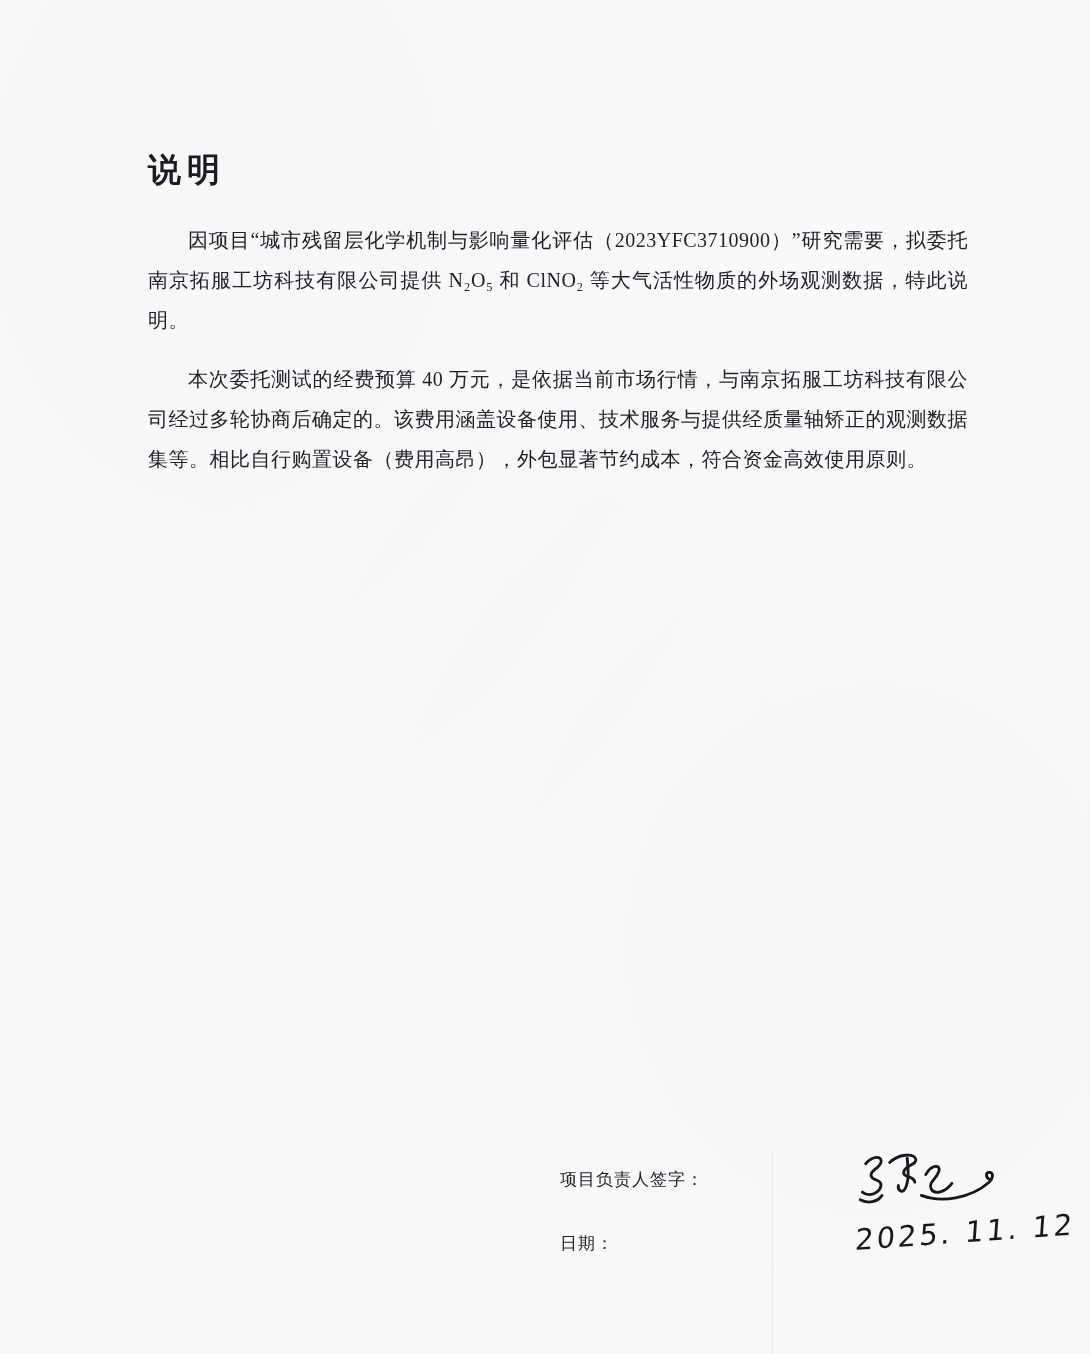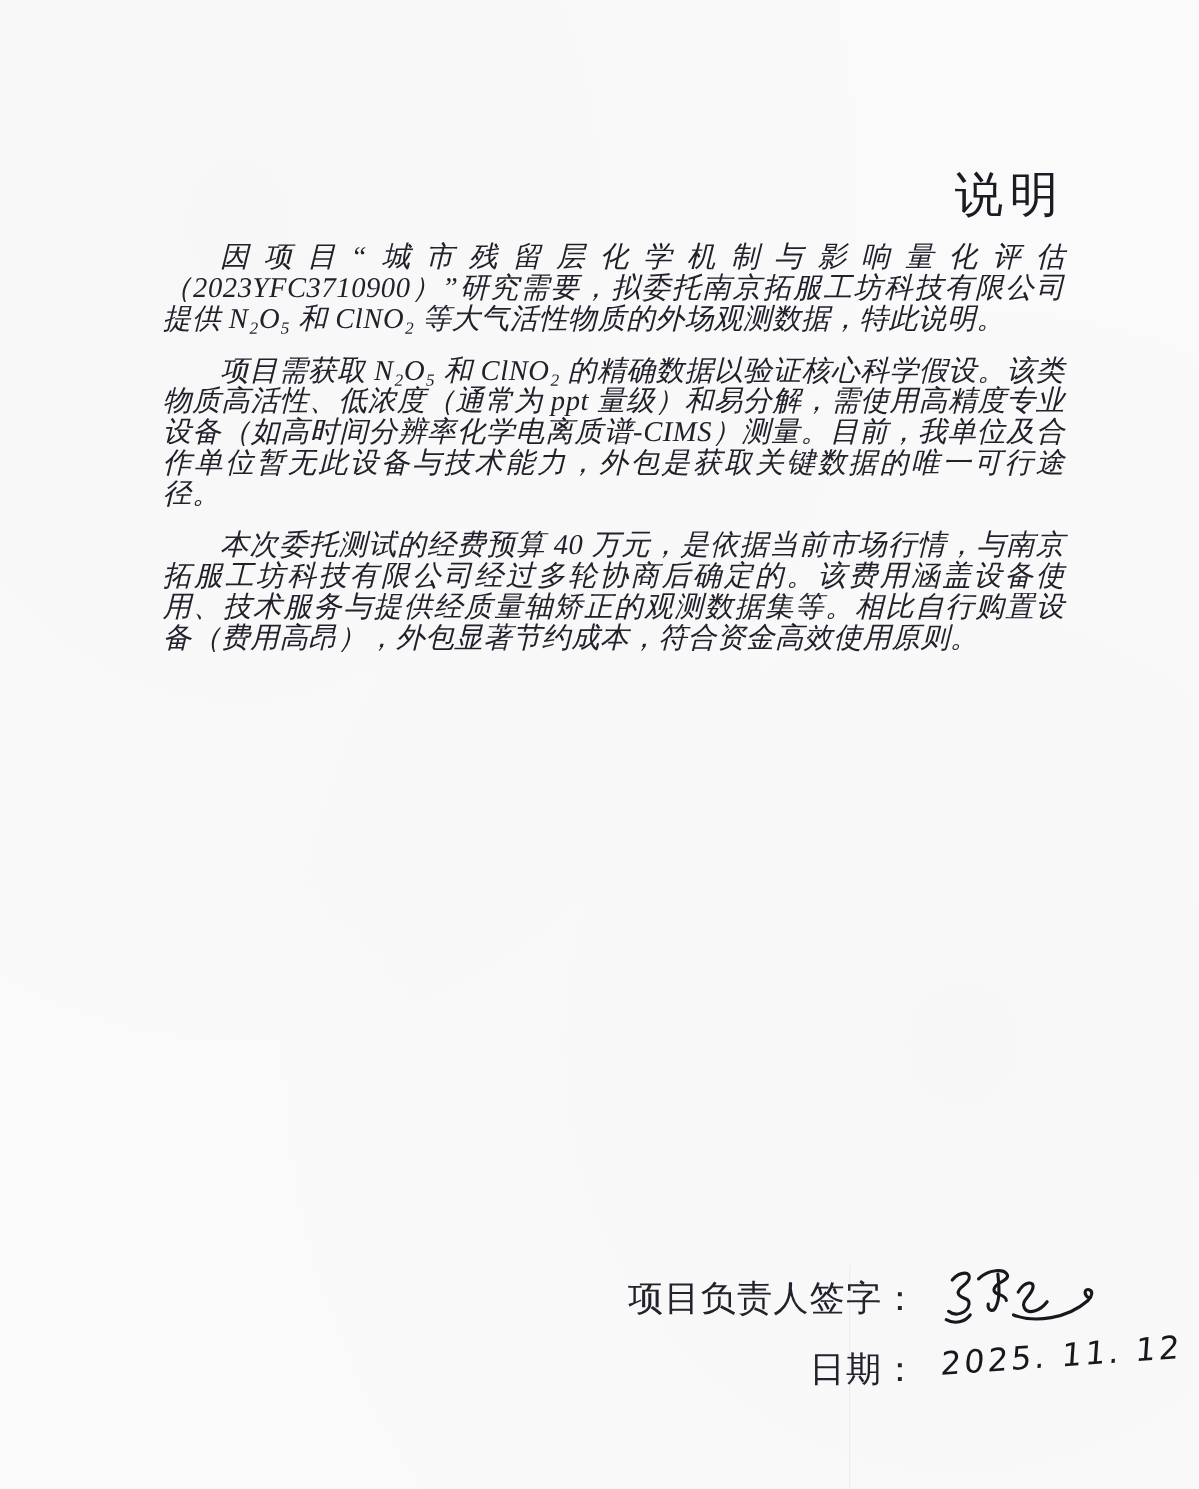--- a/index.html
+++ b/index.html
@@ -19,54 +19,53 @@
     font-family: "Liberation Serif", "DejaVu Serif", serif;
     color: #21212b;
     overflow: hidden;
   }
   .doc-title {
     position: absolute;
     top: 148px;
     left: 148px;
     width: 820px;
     margin: 0;
-    text-align: right;
-    font-size: 44px;
-    font-weight: 400;
+    text-align: left;
+    font-size: 33px;
+    font-weight: 700;
     letter-spacing: 6px;
     color: #1b1b24;
   }
   .content {
     position: absolute;
     top: 220px;
     left: 148px;
     width: 820px;
   }
   .content p {
     margin: 0 0 19px 0;
-    font-size: 26px;
-    line-height: 28px;
+    font-size: 20px;
+    line-height: 40px;
     text-align: justify;
     text-indent: 2em;
     letter-spacing: 0.5px;
-    font-style: italic;
   }
   .sign-row {
     position: absolute;
     left: 560px;
     width: 470px;
     height: 60px;
   }
   .sign-row-1 { top: 1162px; }
   .sign-row-2 { top: 1226px; }
   .sign-label {
     display: inline-block;
     width: 275px;
-    text-align: right;
-    font-size: 32px;
+    text-align: left;
+    font-size: 17px;
     line-height: 36px;
     letter-spacing: 1px;
     color: #22222c;
     vertical-align: top;
   }
   .signature-svg {
     position: absolute;
     left: 298px;
     top: -12px;
     width: 142px;
@@ -96,21 +95,20 @@
 </style>
 </head>
 <body>
 
 <div class="page">
 
   <h1 class="doc-title">说明</h1>
 
   <div class="content">
     <p>因项目“城市残留层化学机制与影响量化评估（2023YFC3710900）”研究需要，拟委托南京拓服工坊科技有限公司提供 N₂O₅ 和 ClNO₂ 等大气活性物质的外场观测数据，特此说明。</p>
-    <p>项目需获取 N₂O₅ 和 ClNO₂ 的精确数据以验证核心科学假设。该类物质高活性、低浓度（通常为 ppt 量级）和易分解，需使用高精度专业设备（如高时间分辨率化学电离质谱-CIMS）测量。目前，我单位及合作单位暂无此设备与技术能力，外包是获取关键数据的唯一可行途径。</p>
     <p>本次委托测试的经费预算 40 万元，是依据当前市场行情，与南京拓服工坊科技有限公司经过多轮协商后确定的。该费用涵盖设备使用、技术服务与提供经质量轴矫正的观测数据集等。相比自行购置设备（费用高昂），外包显著节约成本，符合资金高效使用原则。</p>
   </div>
 
   <div class="sign-row sign-row-1">
     <span class="sign-label">项目负责人签字：</span>
     <svg class="signature-svg" viewBox="0 0 130 52" fill="none" stroke="#17171d" stroke-width="2.6" stroke-linecap="round" stroke-linejoin="round" title="马雪飞">
       <path d="M7 12 C14 4 23 5 21 11 C19 17 11 18 12 23 C13 28 22 26 21 32 C20 39 10 43 4 38"></path>
       <path d="M2 45 C9 49 18 47 22 41"></path>
       <path d="M29 11 C37 3 51 2 53 8 C54 13 44 13 42 19 C40 25 52 23 52 29"></path>
       <path d="M45 7 C46 17 47 28 43 35 C41 39 36 37 37 32"></path>

